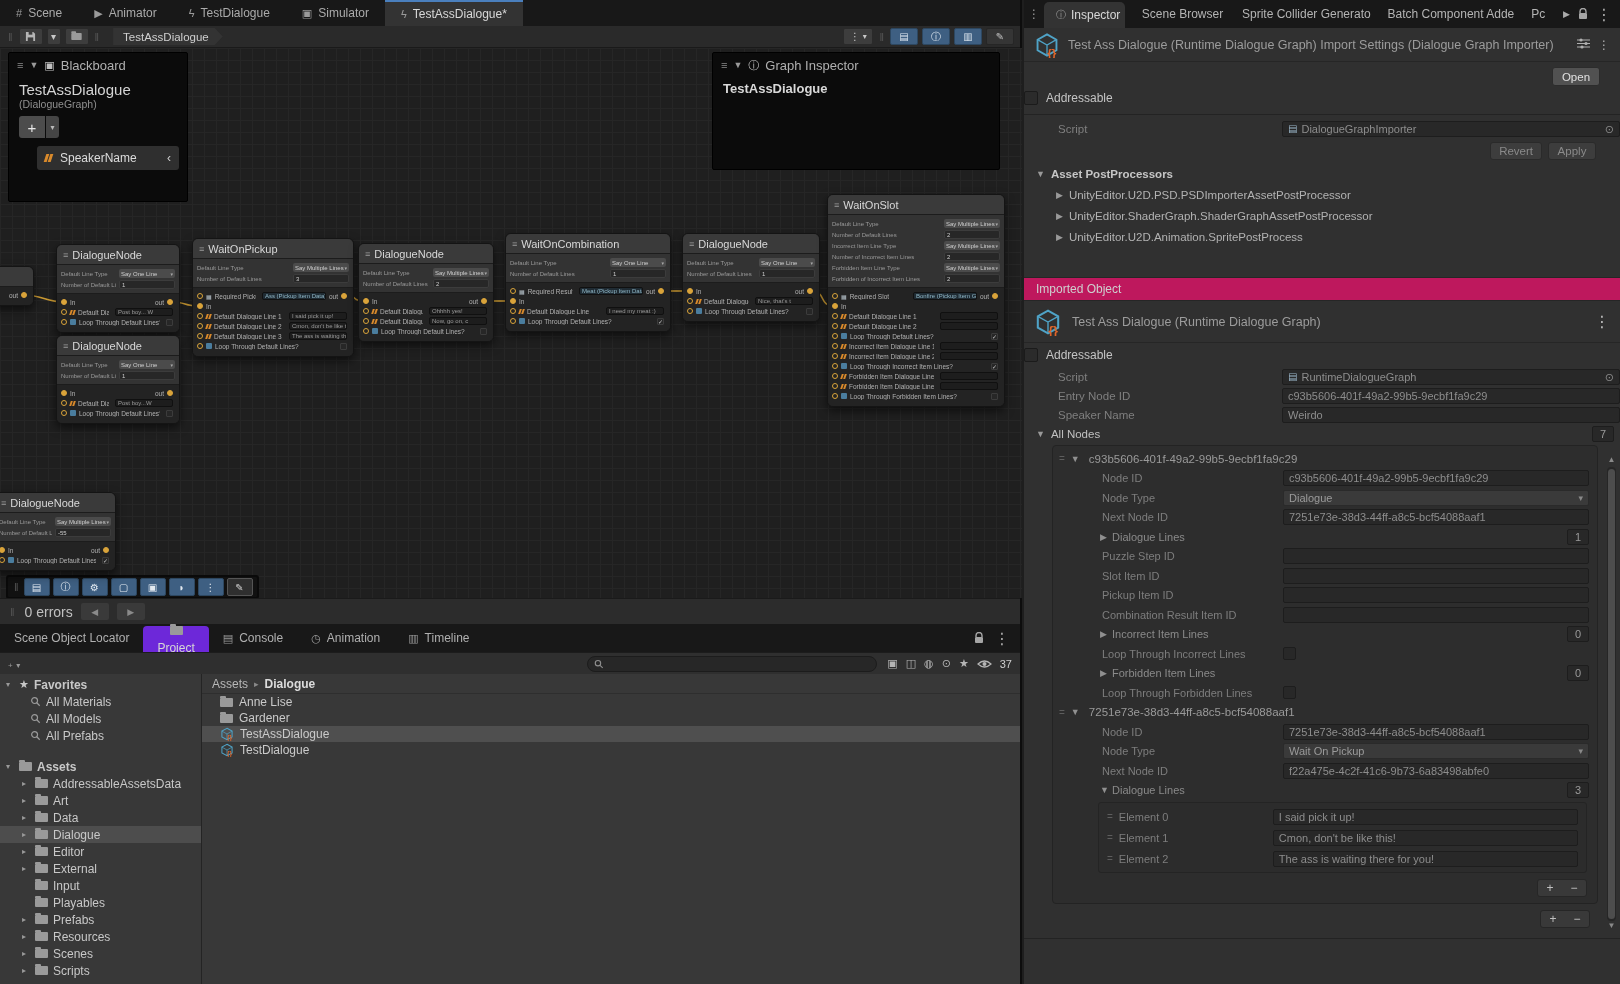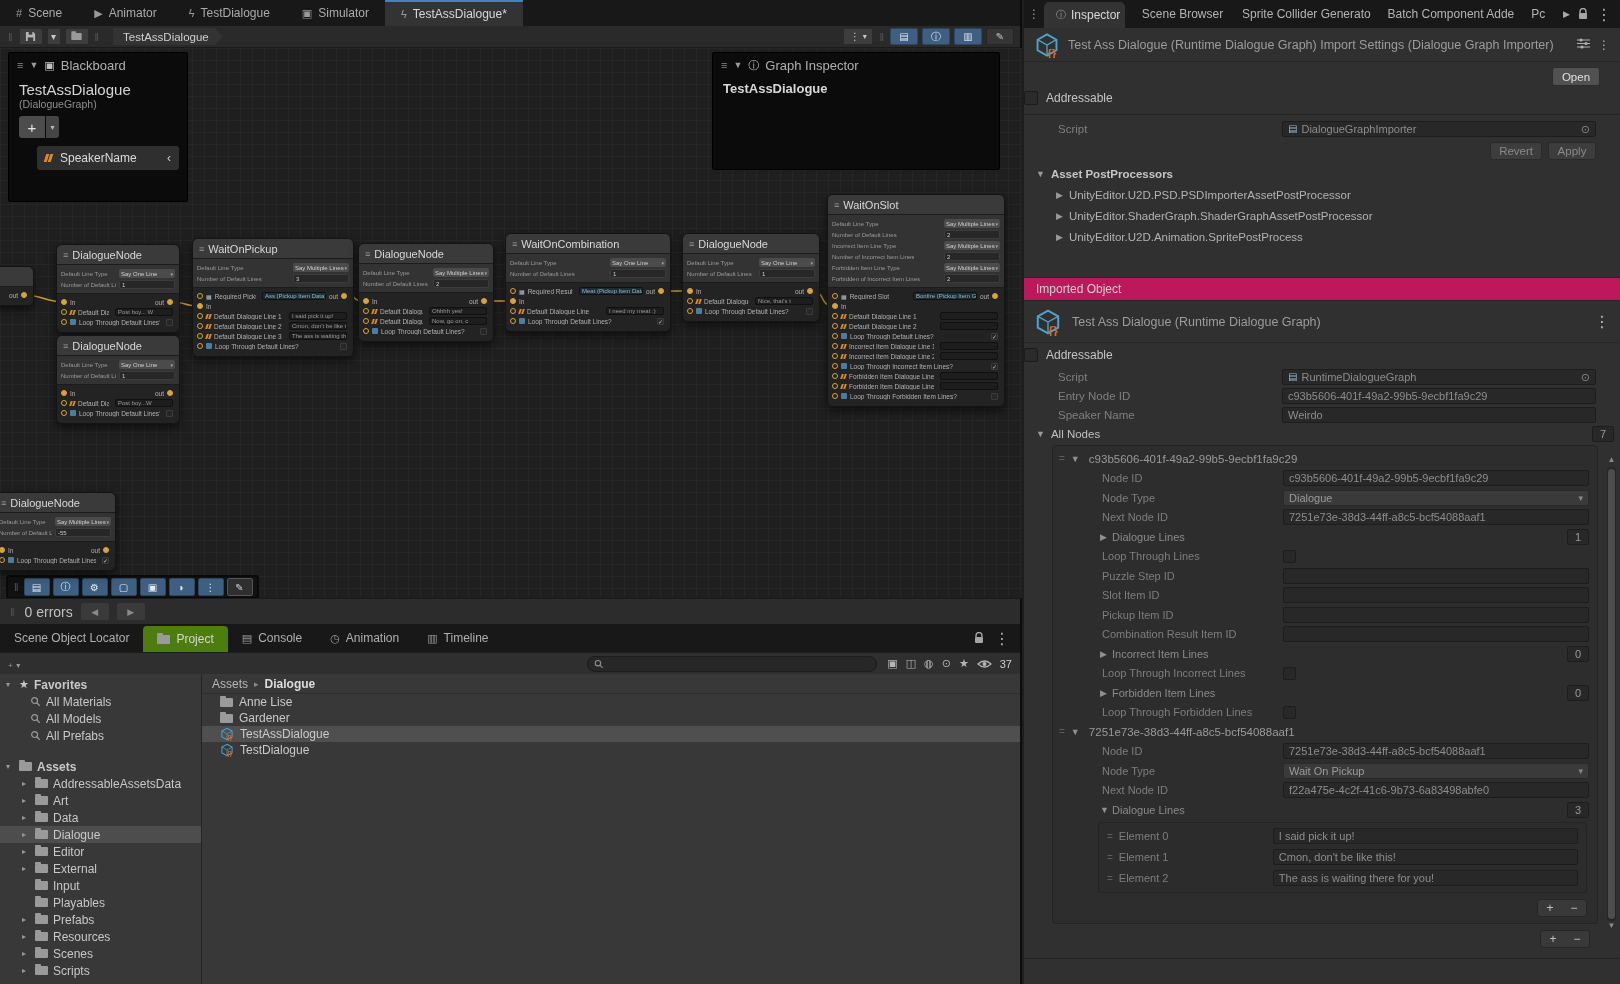--- a/index.html
+++ b/index.html
@@ -91,21 +91,21 @@
   .ov-btn.dark{background:#2f2f2f;border-color:#555;color:#d0d0d0;}
 
   
   .errors-bar{left:0;top:598px;width:100%;height:26px;background:#2c2c2c;border-top:1px solid #1a1a1a;display:flex;align-items:center;gap:8px;padding:0 8px;}
   .errors-text{font-size:14px;color:#c0c0c0;}
   .err-btn{width:28px;height:17px;background:#3a3a3a;border-radius:2px;color:#8a8a8a;font-size:9px;display:flex;align-items:center;justify-content:center;}
 
   
   .bottom-tabs{left:0;top:624px;width:100%;height:28px;background:#181818;display:flex;align-items:stretch;}
   .btab{display:flex;align-items:center;gap:6px;padding:0 14px;font-size:12px;color:#b0b0b0;}
-  .btab.active{background:#4d7c0f;border-radius:4px 4px 0 0;color:#d6d6d6;margin-top:2px;}
+  .btab.active{background:#6d28d9;border-radius:4px 4px 0 0;color:#d6d6d6;margin-top:2px;flex-direction:column;}
   .btab .tg{font-size:11px;color:#9a9a9a;}
   .bt-right{margin-left:auto;display:flex;align-items:center;gap:10px;padding-right:10px;color:#aaa;}
 
   .icon-folder{display:inline-block;position:relative;width:13px;height:9px;background:#9a9a9a;border-radius:1px;flex:none;}
   .icon-folder::before{content:"";position:absolute;left:0;top:-2px;width:6px;height:2px;background:#9a9a9a;border-radius:1px 1px 0 0;}
 
   
   .project-toolbar{left:0;top:652px;width:100%;height:22px;background:#2f2f2f;border-top:1px solid #1c1c1c;display:flex;align-items:center;padding:0 8px;gap:10px;}
   .pt-add{font-size:13px;color:#d0d0d0;}
   .pt-add span{font-size:8px;color:#999;}
@@ -144,21 +144,21 @@
   .insp-header{height:34px;display:flex;align-items:center;gap:8px;padding:0 10px;border-bottom:1px solid #262626;}
   .ih-title{flex:1;font-size:12.5px;color:#9c9c9c;white-space:nowrap;overflow:hidden;}
   .ih-icons{display:flex;gap:8px;color:#b0b0b0;font-size:12px;flex:none;}
   .open-row{height:24px;display:flex;justify-content:flex-end;padding:3px 20px 0 0;align-items:flex-end;}
   .open-btn{width:48px;height:19px;background:#515151;border:1px solid #2c2c2c;border-radius:3px;color:#e0e0e0;font-size:11.5px;display:flex;align-items:center;justify-content:center;}
   .addr-row{height:24px;display:flex;align-items:center;gap:8px;}
   .chk{width:14px;height:14px;background:#2b2b2b;border:1px solid #1b1b1b;border-radius:2px;}
   .addr-label{font-size:12px;color:#c4c4c4;}
   .sep{height:1px;background:#232323;margin:4px 0;}
 
-  .irow-top{display:flex;align-items:center;height:19px;padding-left:34px;padding-right:24px;}
+  .irow-top{display:flex;align-items:center;height:19px;padding-left:34px;}
   .ilab-top{width:224px;flex:none;font-size:11.5px;color:#7f7f7f;white-space:nowrap;overflow:hidden;}
   .ifield{flex:1;height:16px;background:#282828;border:1px solid #1d1d1d;border-radius:2px;color:#8d8d8d;font-size:11px;line-height:14px;padding:0 5px;white-space:nowrap;overflow:hidden;display:flex;align-items:center;gap:4px;}
   .ifield .scr-ico{color:#9bb6c9;font-size:10px;}
   .ifield .pick{margin-left:auto;color:#8a8a8a;font-size:11px;}
   .btn-row{height:26px;display:flex;align-items:center;justify-content:flex-end;gap:6px;padding-right:24px;}
   .dis-btn{min-width:48px;height:18px;background:#3d3d3d;border:1px solid #2a2a2a;border-radius:3px;color:#8a8a8a;font-size:11.5px;display:flex;align-items:center;justify-content:center;padding:0 8px;}
   .app-title{height:20px;display:flex;align-items:center;gap:6px;padding-left:12px;font-size:11.5px;font-weight:bold;color:#c6c6c6;}
   .fold-glyph{font-size:9px;color:#999;}
   .pp-row{height:21px;display:flex;align-items:center;gap:6px;padding-left:32px;font-size:11.5px;color:#b2b2b2;}
   .big-gap{height:30px;}
@@ -1227,24 +1227,20 @@
         <div class="irow t-text">
           <span class="ilab">Next Node ID</span>
           <div class="ifield">7251e73e-38d3-44ff-a8c5-bcf54088aaf1</div>
         </div>
         <div class="irow t-foldout">
           <span class="ifoldarrow">▶</span>
           <span class="ilab ilab-fold">Dialogue Lines</span>
           <span class="iflex"></span>
           <div class="icount">1</div>
         </div>
-        <div class="irow t-check">
-          <span class="ilab">Loop Through Lines</span>
-          <div class="icheck"></div>
-        </div>
         <div class="irow t-text">
           <span class="ilab">Puzzle Step ID</span>
           <div class="ifield"></div>
         </div>
         <div class="irow t-text">
           <span class="ilab">Slot Item ID</span>
           <div class="ifield"></div>
         </div>
         <div class="irow t-text">
           <span class="ilab">Pickup Item ID</span>

